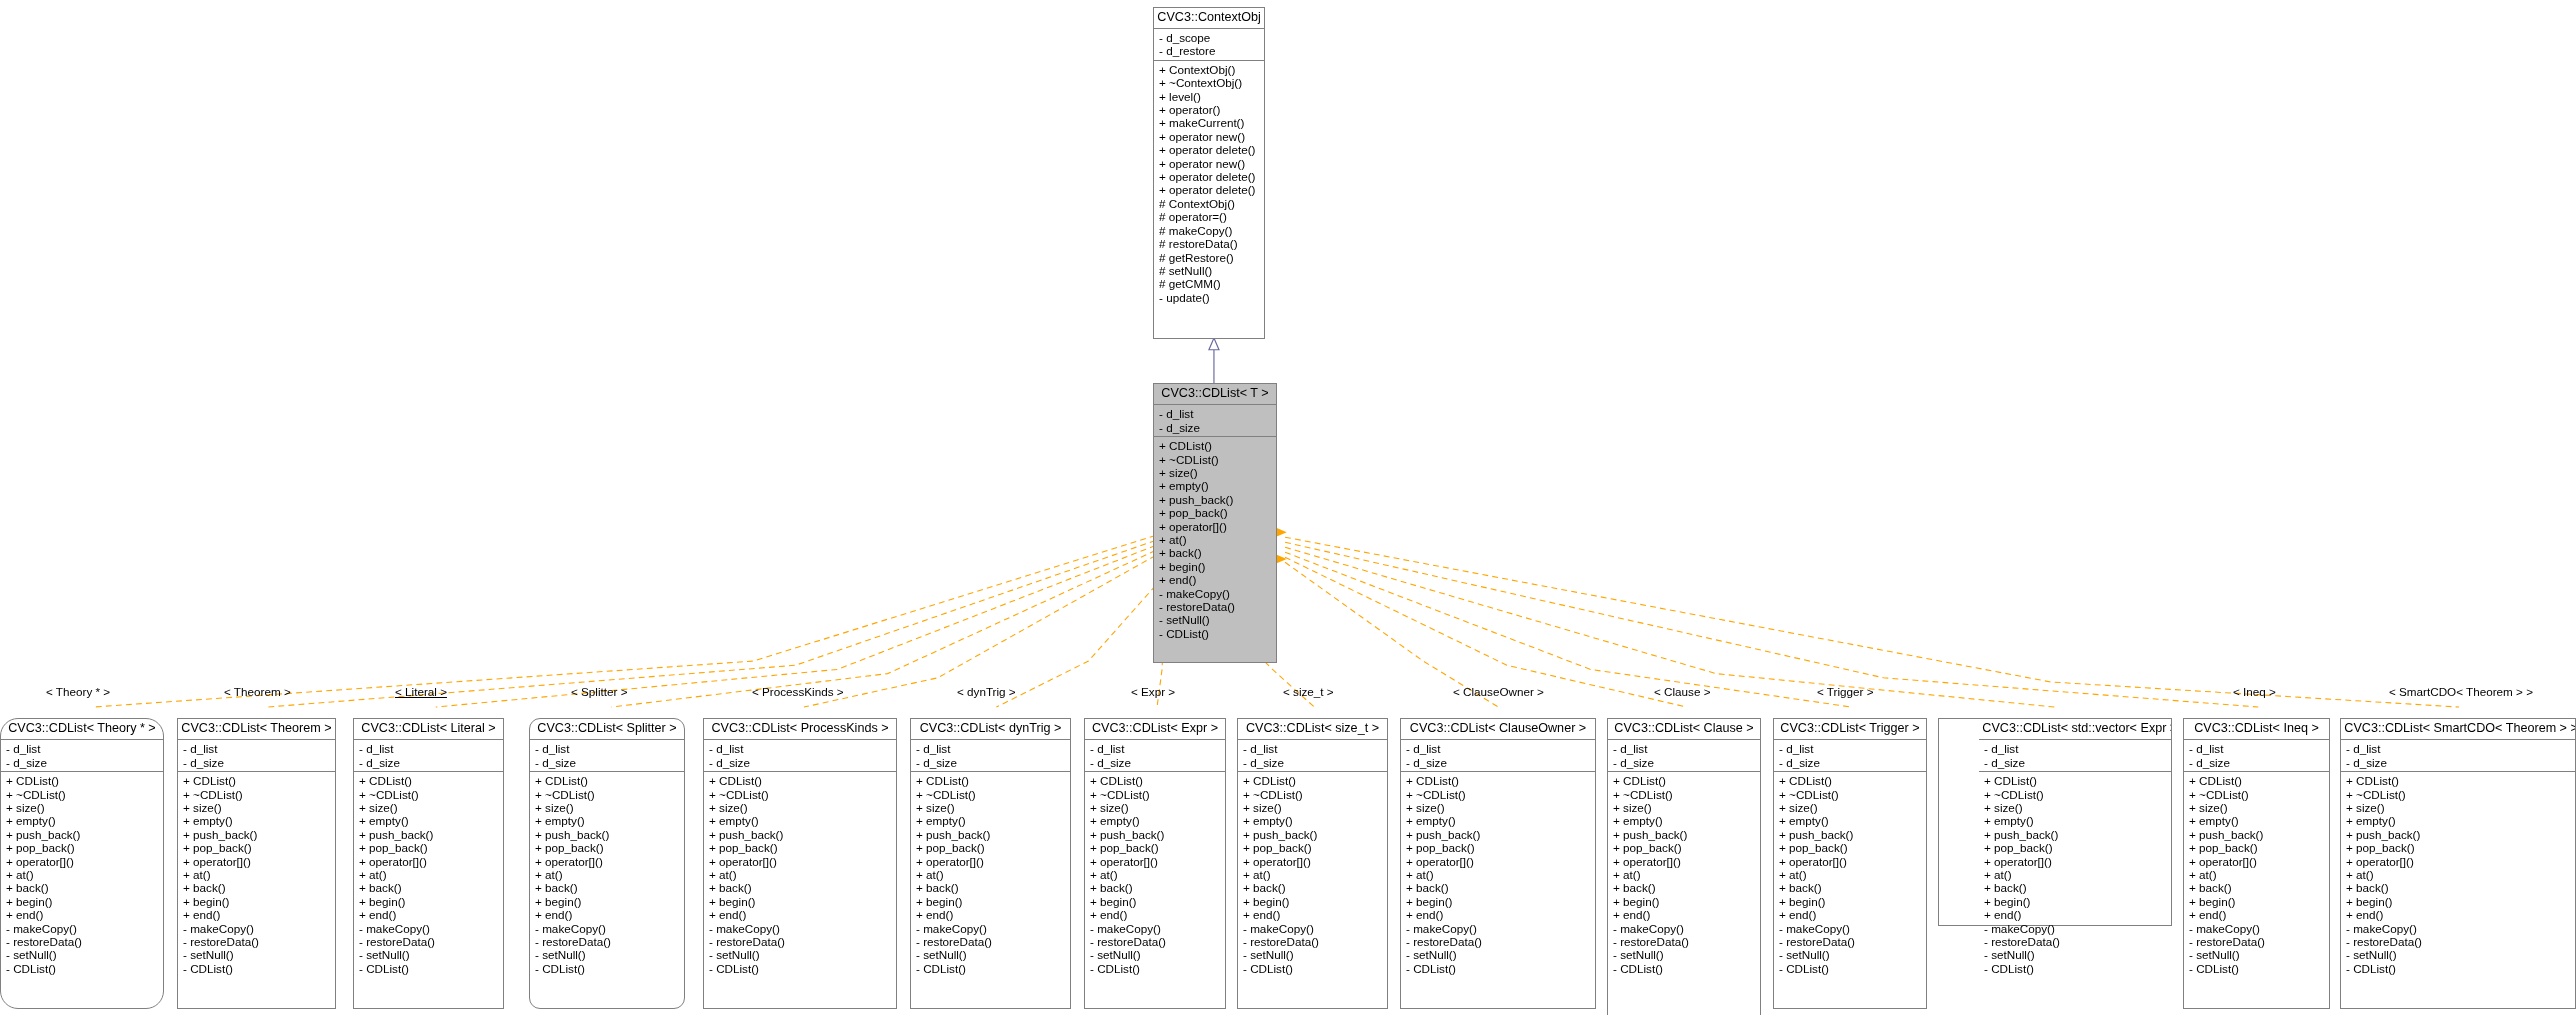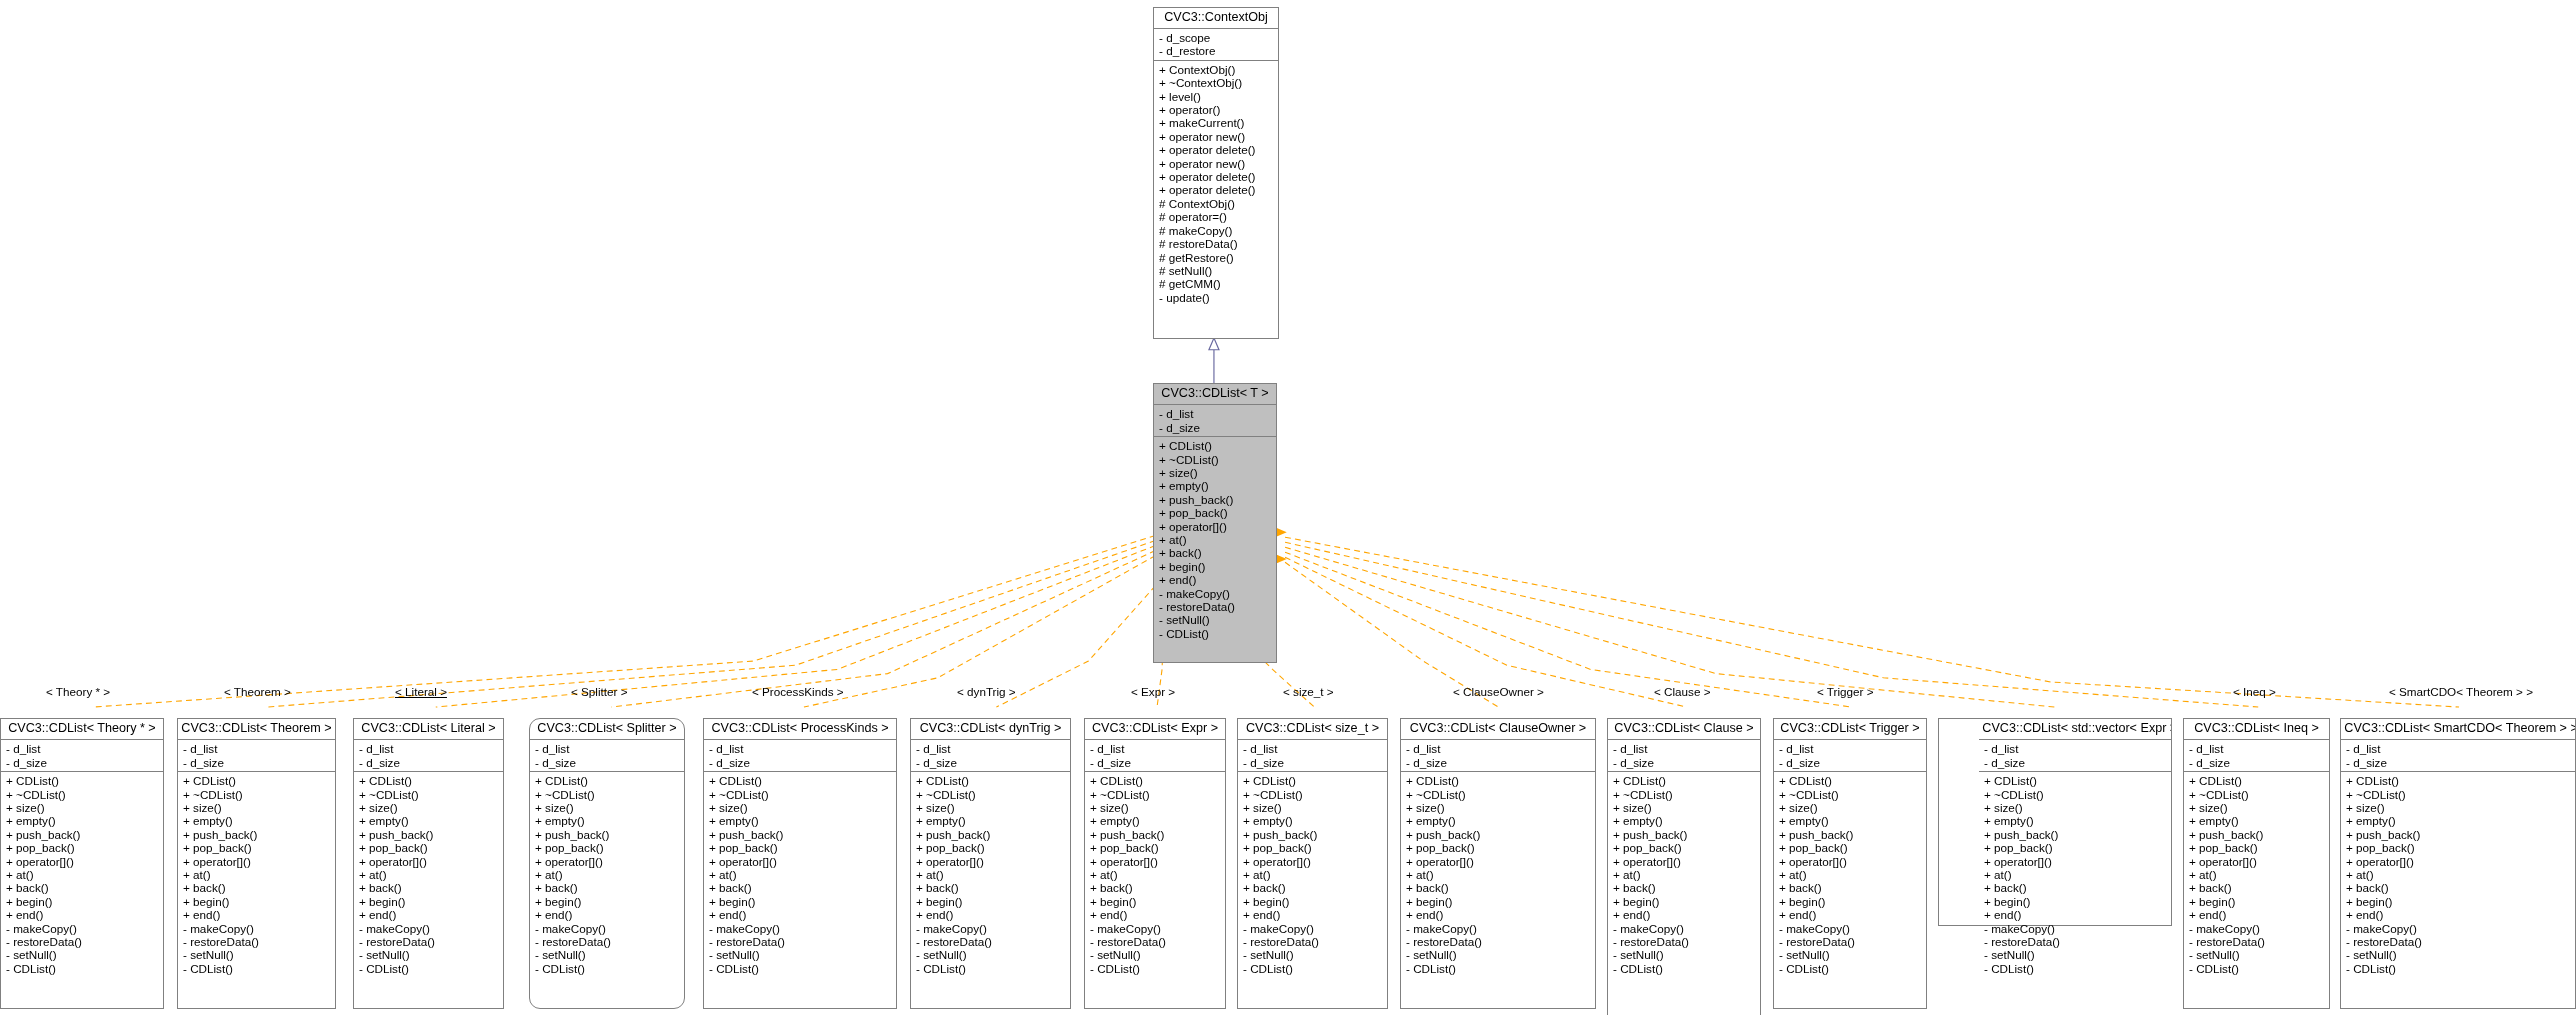--- a/index.html
+++ b/index.html
@@ -44,21 +44,21 @@
     <g fill="#ffa500">
       <polygon points="1378,636 1392,630 1392,642"></polygon>
       <polygon points="1378,696 1392,690 1392,702"></polygon>
       <polygon points="1388,738 1382,752 1394,752"></polygon>
       <polygon points="1462,738 1456,752 1468,752"></polygon>
       <polygon points="1537,636 1523,630 1523,642"></polygon>
       <polygon points="1537,668 1523,662 1523,674"></polygon>
     </g>
   </svg>
 
-  <div class="uml-box" style="left:1153px;top:6.7px;width:126px;height:332px;">
+  <div class="uml-box" style="left:1153px;top:6.7px;width:112px;height:332px;">
     <div class="uml-title">CVC3::ContextObj</div>
     <div class="uml-sep"></div>
     <div class="uml-section">
       <div class="uml-row">- d_scope</div>
       <div class="uml-row">- d_restore</div>
     </div>
     <div class="uml-sep"></div>
     <div class="uml-section">
       <div class="uml-row">+ ContextObj()</div>
       <div class="uml-row">+ ~ContextObj()</div>
@@ -102,21 +102,21 @@
       <div class="uml-row">+ begin()</div>
       <div class="uml-row">+ end()</div>
       <div class="uml-row">- makeCopy()</div>
       <div class="uml-row">- restoreData()</div>
       <div class="uml-row">- setNull()</div>
       <div class="uml-row">- CDList()</div>
     </div>
   </div>
 
 <div class="edge-label" style="left: 46px; top: 685px;">&lt; Theory * &gt;</div>
-    <div class="uml-box" style="left: 0px; top: 718px; width: 164px; height: 291px;">
+    <div class="uml-box" style="left: 0px; top: 718px; width: 164px; height: 291px; border-radius: 18px;">
       <div class="uml-title">CVC3::CDList&lt; Theory * &gt;</div>
       <div class="uml-sep"></div>
       <div class="uml-section">
         <div class="uml-row">- d_list</div>
         <div class="uml-row">- d_size</div>
       </div>
       <div class="uml-sep"></div>
       <div class="uml-section">
         <div class="uml-row">+ CDList()</div>
         <div class="uml-row">+ ~CDList()</div>

